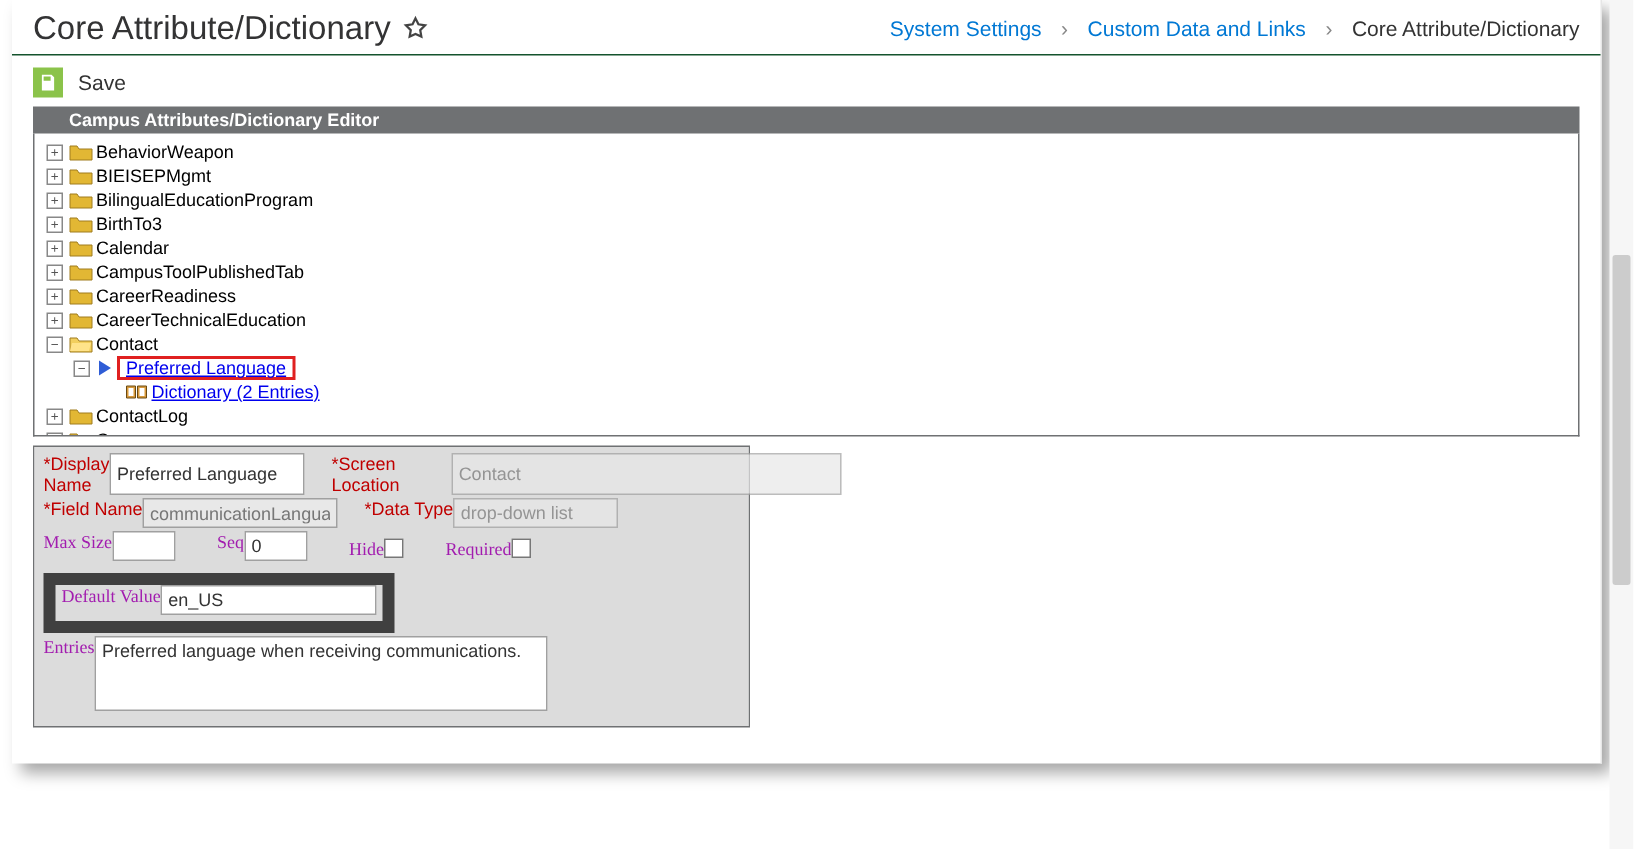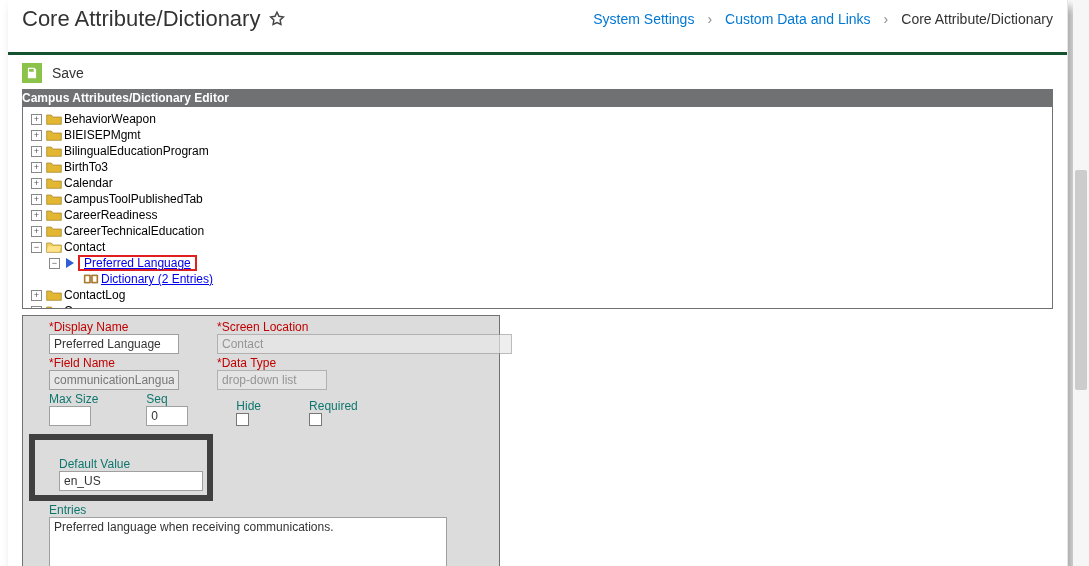--- a/index.html
+++ b/index.html
@@ -17,22 +17,22 @@
     margin: 0 0 0 8px;
     background: #fff;
     border-right: 1px solid #e6e6e6;
     box-shadow: 6px 6px 10px rgba(0,0,0,0.35);
     padding-bottom: 24px;
   }
   .header {
     display: flex;
     justify-content: space-between;
     align-items: center;
-    padding: 6px 14px 20px 14px;
-    border-bottom: 3px solid #14532d;
+    padding: 6px 14px 4px 14px;
+    border-bottom: 1px solid #14532d;
   }
   .title-row { display: flex; align-items: center; gap: 8px; }
   .page-title {
     font-size: 22px;
     color: #333334;
     font-weight: 400;
   }
   .star-icon {
     width: 18px; height: 18px;
     display: inline-block;
@@ -56,21 +56,21 @@
   .save-icon {
     width: 20px; height: 20px;
     background: #8bc34a;
     display: flex; align-items: center; justify-content: center;
   }
   .section-header {
     background: #6f7173;
     color: #fff;
     font-weight: bold;
     font-size: 12px;
-    padding: 2px 0;
+    padding: 2px 24px;
   }
   .editor-panel {
     margin: 0 14px 6px 14px;
   }
   .tree-scroll {
     border: 1px solid #6f7173;
     border-top: none;
     height: 202px;
     overflow: auto;
     position: relative;
@@ -120,23 +120,23 @@
     margin: 0 14px;
     width: 478px;
     border: 1px solid #6f7173;
   }
   .detail-body {
     background: #dcdcdc;
     padding: 4px 6px 10px 6px;
     position: relative;
   }
   .row { display: flex; gap: 18px; margin-bottom: 2px; align-items: flex-end; }
-  .field { display: flex; flex-direction: column; margin-left: 20px; }
+  .field { display: flex; flex-direction: row; }
   .req-label { color: #c00000; font-size: 12px; }
-  .plain-label { color: #0f766e; font-size: 12px; }
+  .plain-label { color: #a21caf; font-size: 12px; font-family: Liberation Serif, serif; }
   input[type=text], select, textarea {
     font-family: inherit;
     font-size: 12px;
     padding: 2px 4px;
     border: 1px solid #a0a0a0;
     background: #fff;
     color: #333;
   }
   input[readonly], select[disabled] {
     background: #e8e8e8;
@@ -148,27 +148,27 @@
   .w-type    { width: 110px; }
   .w-small   { width: 42px; }
   .w-default { width: 144px; }
   .checkbox {
     width: 13px; height: 13px;
     border: 1px solid #777;
     background: #fff;
     display: inline-block;
   }
   .default-group {
-    border: 6px solid #404040;
-    padding: 17px 4px 4px 4px;
+    border: 8px solid #404040;
+    padding: 0 4px 4px 4px;
     display: inline-block;
     margin-top: 6px;
   }
   textarea.comments {
-    width: 398px; height: 50px;
+    width: 302px; height: 50px;
     resize: none;
   }
   select {
     appearance: none;
     background-image: linear-gradient(45deg, transparent 50%, #777 50%),
                       linear-gradient(135deg, #777 50%, transparent 50%);
     background-position: right 10px center, right 5px center;
     background-size: 5px 5px, 5px 5px;
     background-repeat: no-repeat;
     padding-right: 20px;

